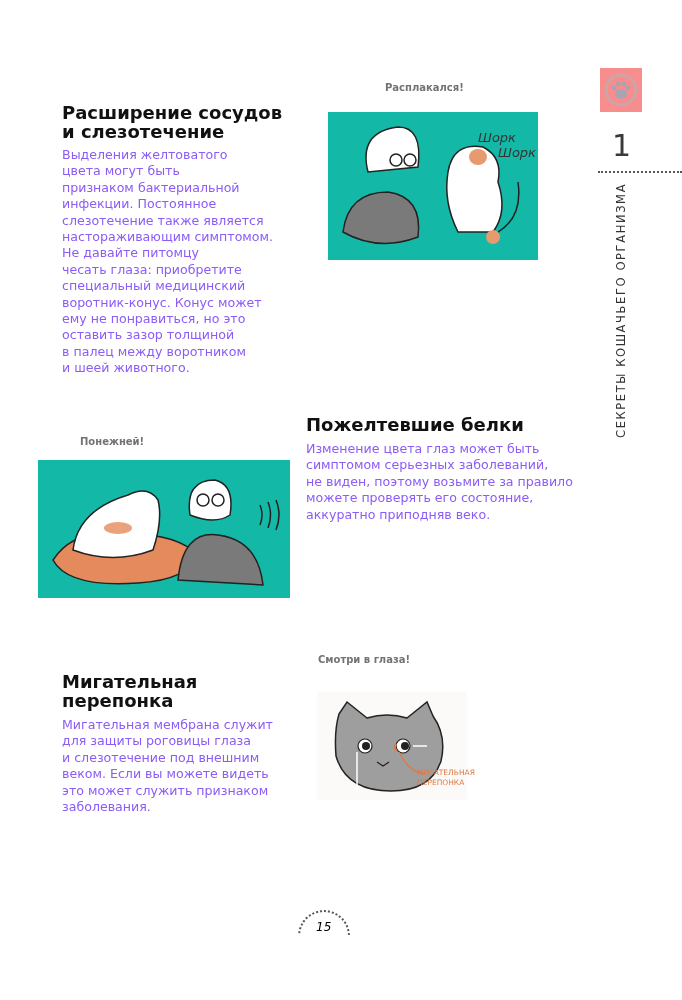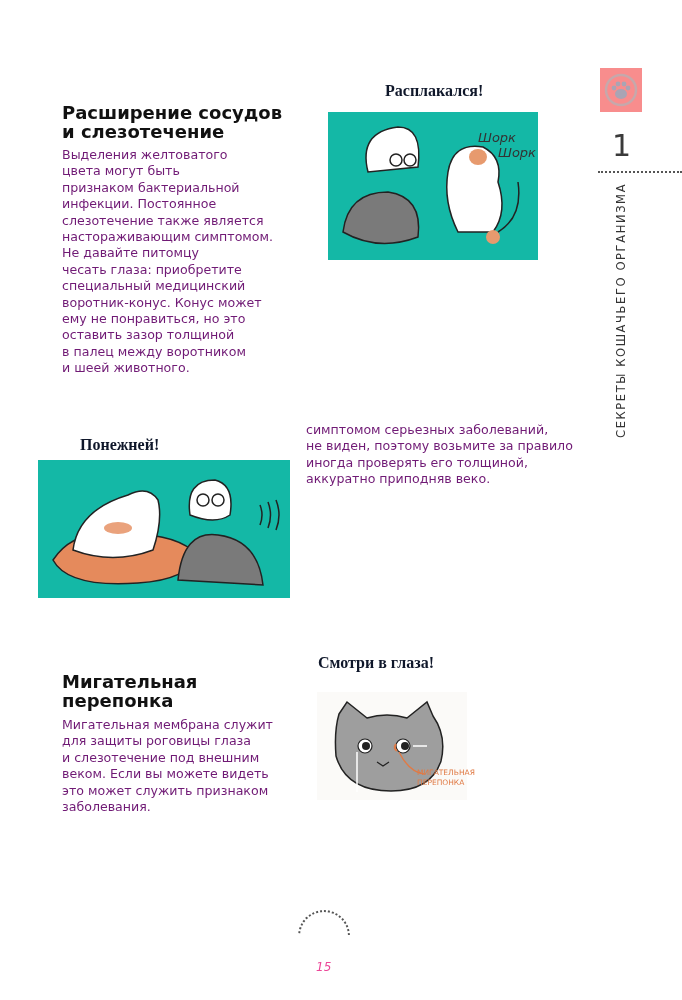--- a/index.html
+++ b/index.html
@@ -1,30 +1,30 @@
 <!DOCTYPE html>
 <html><head>
 <meta charset="utf-8">
 <style>
   html, body { margin:0; padding:0; }
   body { width:682px; height:1000px; background:#ffffff; position:relative; overflow:hidden;
          font-family:"DejaVu Sans", sans-serif; color:#1e1e1e; }
   .abs { position:absolute; }
   h2 { margin:0; font-size:18px; font-weight:bold; line-height:19px; color:#111; }
-  p { margin:0; font-size:12.6px; line-height:16.4px; color:#701a75; }
-  .caption { font-size:16px; font-weight:bold; color:#0f172a;font-family:Liberation Serif, serif; }
+  p { margin:0; font-size:12.6px; line-height:16.4px; color:#8b5cf6; }
+  .caption { font-size:10px; font-weight:bold; color:#737373; }
   .illus { position:absolute; background:#14b8a6; }
   .side-icon { position:absolute; left:600px; top:68px; width:42px; height:44px; background:#f88d8d; }
   .side-num { position:absolute; left:612px; top:128px; font-size:30px; color:#3a3a3a; }
   .side-dash { position:absolute; left:598px; top:171px; width:84px; border-top:2px dotted #555; }
   .side-vert { position:absolute; left:614px; top:438px; transform-origin:0 0; transform:rotate(-90deg);
                white-space:nowrap; font-size:11.5px; letter-spacing:1.6px; color:#333; }
   .pagenum-arc { position:absolute; left:298px; top:910px; width:52px; height:52px; border:2px dotted #555;
                  border-radius:50%; clip-path:inset(0 0 52% 0); box-sizing:border-box; }
-  .pagenum { position:absolute; left:316px; top:960px; font-size:12px; font-style:italic; color:#ec4899; }
+  .pagenum { position:absolute; left:316px; top:920px; font-size:12px; font-style:italic; color:#000000; }
 </style>
 </head>
 <body>
 
 <div class="side-icon">
   <svg width="42" height="44" viewBox="0 0 42 44">
     <circle cx="21" cy="22" r="15" fill="none" stroke="#c6a8ab" stroke-width="2.5"></circle>
     <ellipse cx="21" cy="26" rx="6" ry="5" fill="#a9a4b4"></ellipse>
     <circle cx="14" cy="20" r="2.4" fill="#a9a4b4"></circle>
     <circle cx="18" cy="16" r="2.4" fill="#a9a4b4"></circle>
@@ -83,24 +83,26 @@
     <ellipse cx="80" cy="68" rx="14" ry="6" fill="#eaa27c"></ellipse>
     <path d="M140 120 q5 -50 40 -45 q40 5 45 50z" fill="#7a7a7a" stroke="#222" stroke-width="1.5"></path>
     <path d="M152 55 q-5 -35 25 -35 q20 5 15 35 q-15 10 -40 0z" fill="#fff" stroke="#222" stroke-width="1.5"></path>
     <circle cx="165" cy="40" r="6" fill="none" stroke="#222" stroke-width="1.5"></circle>
     <circle cx="180" cy="40" r="6" fill="none" stroke="#222" stroke-width="1.5"></circle>
     <path d="M222 45 q4 10 0 20 M230 42 q5 13 0 26 M238 40 q6 15 0 30" fill="none" stroke="#222" stroke-width="1.5"></path>
   </svg>
 </div>
 
 <div class="abs" style="left:306px;top:415px;width:290px;">
+  <h2>Пожелтевшие белки</h2>
   <div style="margin-top:7px;">
+    <p>Изменение цвета глаз может быть</p>
     <p>симптомом серьезных заболеваний,</p>
     <p>не виден, поэтому возьмите за правило</p>
-    <p>иногда проверять его толщиной,</p>
+    <p>можете проверять его состояние,</p>
     <p>аккуратно приподняв веко.</p>
   </div>
 </div>
 
 <div class="abs caption" style="left:318px;top:654px;">Смотри в глаза!</div>
 <div class="illus" style="left:317px;top:692px;width:150px;height:108px;background:#fbfaf8;">
   <svg width="150" height="108" viewBox="0 0 150 108">
     <path d="M22 22 l8 -12 l20 16 q20 -6 40 0 l20 -16 l6 14 q14 20 8 45 q-10 30 -50 30 q-45 0 -55 -35 q-2 -25 3 -42z" fill="#9e9e9e" stroke="#222" stroke-width="1.5"></path>
     <circle cx="48" cy="54" r="7" fill="#fff" stroke="#222" stroke-width="1.2"></circle>
     <circle cx="49" cy="54" r="4" fill="#222"></circle>

